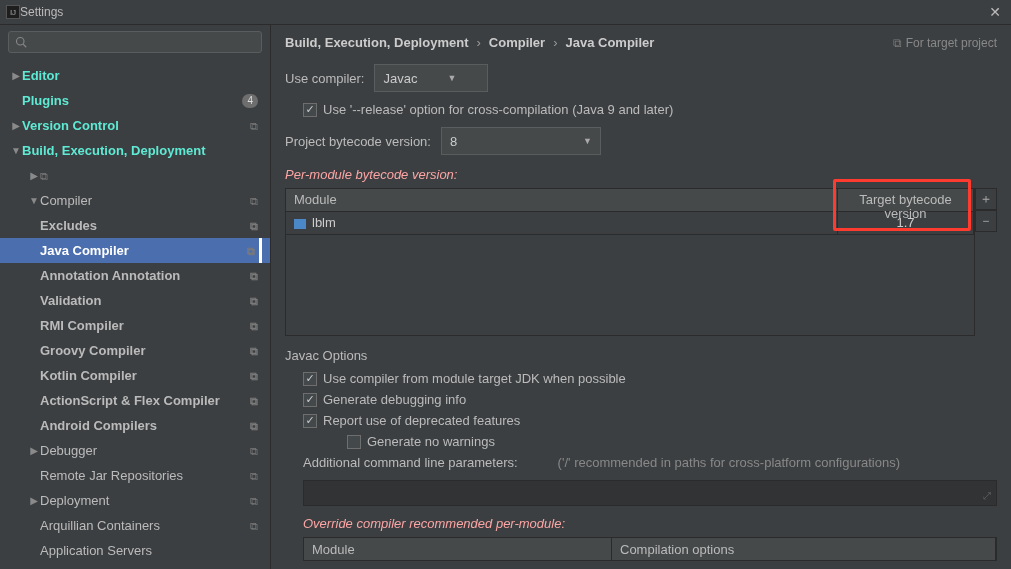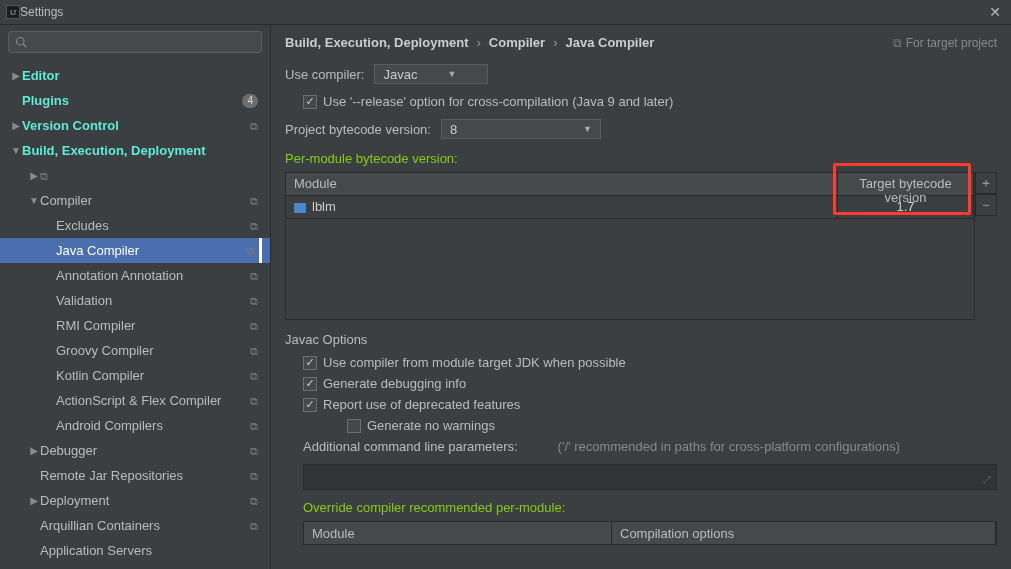--- a/index.html
+++ b/index.html
@@ -16,37 +16,37 @@
 .search { margin: 6px 8px; height: 22px; background: #45494a; border: 1px solid #5a5d5e; border-radius: 3px; display:flex; align-items:center; padding: 0 6px; }
 .search svg { width: 12px; height: 12px; stroke: #888; fill:none; }
 .tree { flex:1; overflow:hidden; padding-top: 4px; }
 .tree-row { display:flex; align-items:center; height:25px; padding-right:8px; cursor:pointer; }
 .tree-row .arrow { width: 12px; display:inline-block; text-align:center; color:#8a8a8a; font-size:10px; }
 .tree-row .label { flex:1; display:flex; align-items:center; }
 .tree-row .copyicon { width:12px; height:12px; color:#7a7a7a; font-size:11px; }
 .tree-row.selected { background: #4b6eaf; color:#fff; }
 .tree-row.bold .label { font-weight:600; color:#5eead4; }
 .tree-row .badge { background:#6e6e6e; color:#ddd; border-radius:8px; font-size:10px; padding:0 5px; margin-right:4px; line-height:14px;}
-.pl0 { padding-left: 10px; } .pl1 { padding-left: 28px; } .pl2 { padding-left: 44px; }
+.pl0 { padding-left: 10px; } .pl1 { padding-left: 28px; } .pl2 { padding-left: 28px; font-weight: bold; }
 
 .main { flex:1; padding: 10px 14px 0 14px; overflow: hidden; display:flex; flex-direction:column; }
 .breadcrumb { display:flex; align-items:center; gap:8px; color:#ccc; font-size:13px; margin-bottom: 14px; font-weight:600;}
 .breadcrumb .sep { color:#999; font-weight:normal; }
 .forproj { margin-left:auto; font-weight:normal; color:#888; font-size:12px; display:flex; align-items:center; gap:4px;}
 .forproj .copyicon{color:#7a7a7a;}
 
 .row { display:flex; align-items:center; margin-bottom:10px; gap:10px; }
 .lbl { color:#bbb;text-align:center; }
-.select { background:#45494a; border:1px solid #5a5d5e; height:20px; display:flex; align-items:center; padding:0 8px; gap:30px; color:#ccc; cursor:pointer; }
+.select { background:#45494a; border:1px solid #5a5d5e; height:28px; display:flex; align-items:center; padding:0 8px; gap:30px; color:#ccc; cursor:pointer; }
 .select .caret { font-size:9px; color:#aaa; }
 .chk { display:flex; align-items:center; gap:6px; cursor:pointer; }
 .chk .box { width:14px; height:14px; border:1px solid #6e6e6e; background:#43494a; display:flex; align-items:center; justify-content:center; }
 .chk .box.checked::after { content:"✓"; color:#ccc; font-size:11px; line-height:1; }
 
-.seclabel { color:#84cc16; margin: 2px 0 6px 0; }
+.seclabel { color:#fca5a5; margin: 2px 0 6px 0; font-style: italic; }
 .grid { border:1px solid #2b2b2b; background:#3c3f41; position:relative; }
 .grid .hdr, .grid .gridrow { display:flex; }
 .grid .hdr > div, .grid .gridrow > div { padding:4px 8px; border-right:1px solid #2b2b2b; height:22px; line-height:14px;}
 .grid .hdr { background:#45494a; color:#bbb; border-bottom:1px solid #2b2b2b;}
 .grid .gridrow { border-bottom:1px solid #2b2b2b; color:#ccc;}
 .colModule { flex:1; } .colTarget { width:136px; text-align:center; }
 .foldericon { display:inline-block; width:12px; height:10px; background:#4a88c7; margin-right:6px; vertical-align:middle;}
 .redbox { position:absolute; border:3px solid #ff3b30; border-radius:2px; }
 .sidebtns { width:22px; display:flex; flex-direction:column; }
 .sidebtns div { height:22px; border:1px solid #2b2b2b; display:flex; align-items:center; justify-content:center; color:#aaa; cursor:pointer; background:#3c3f41;}

